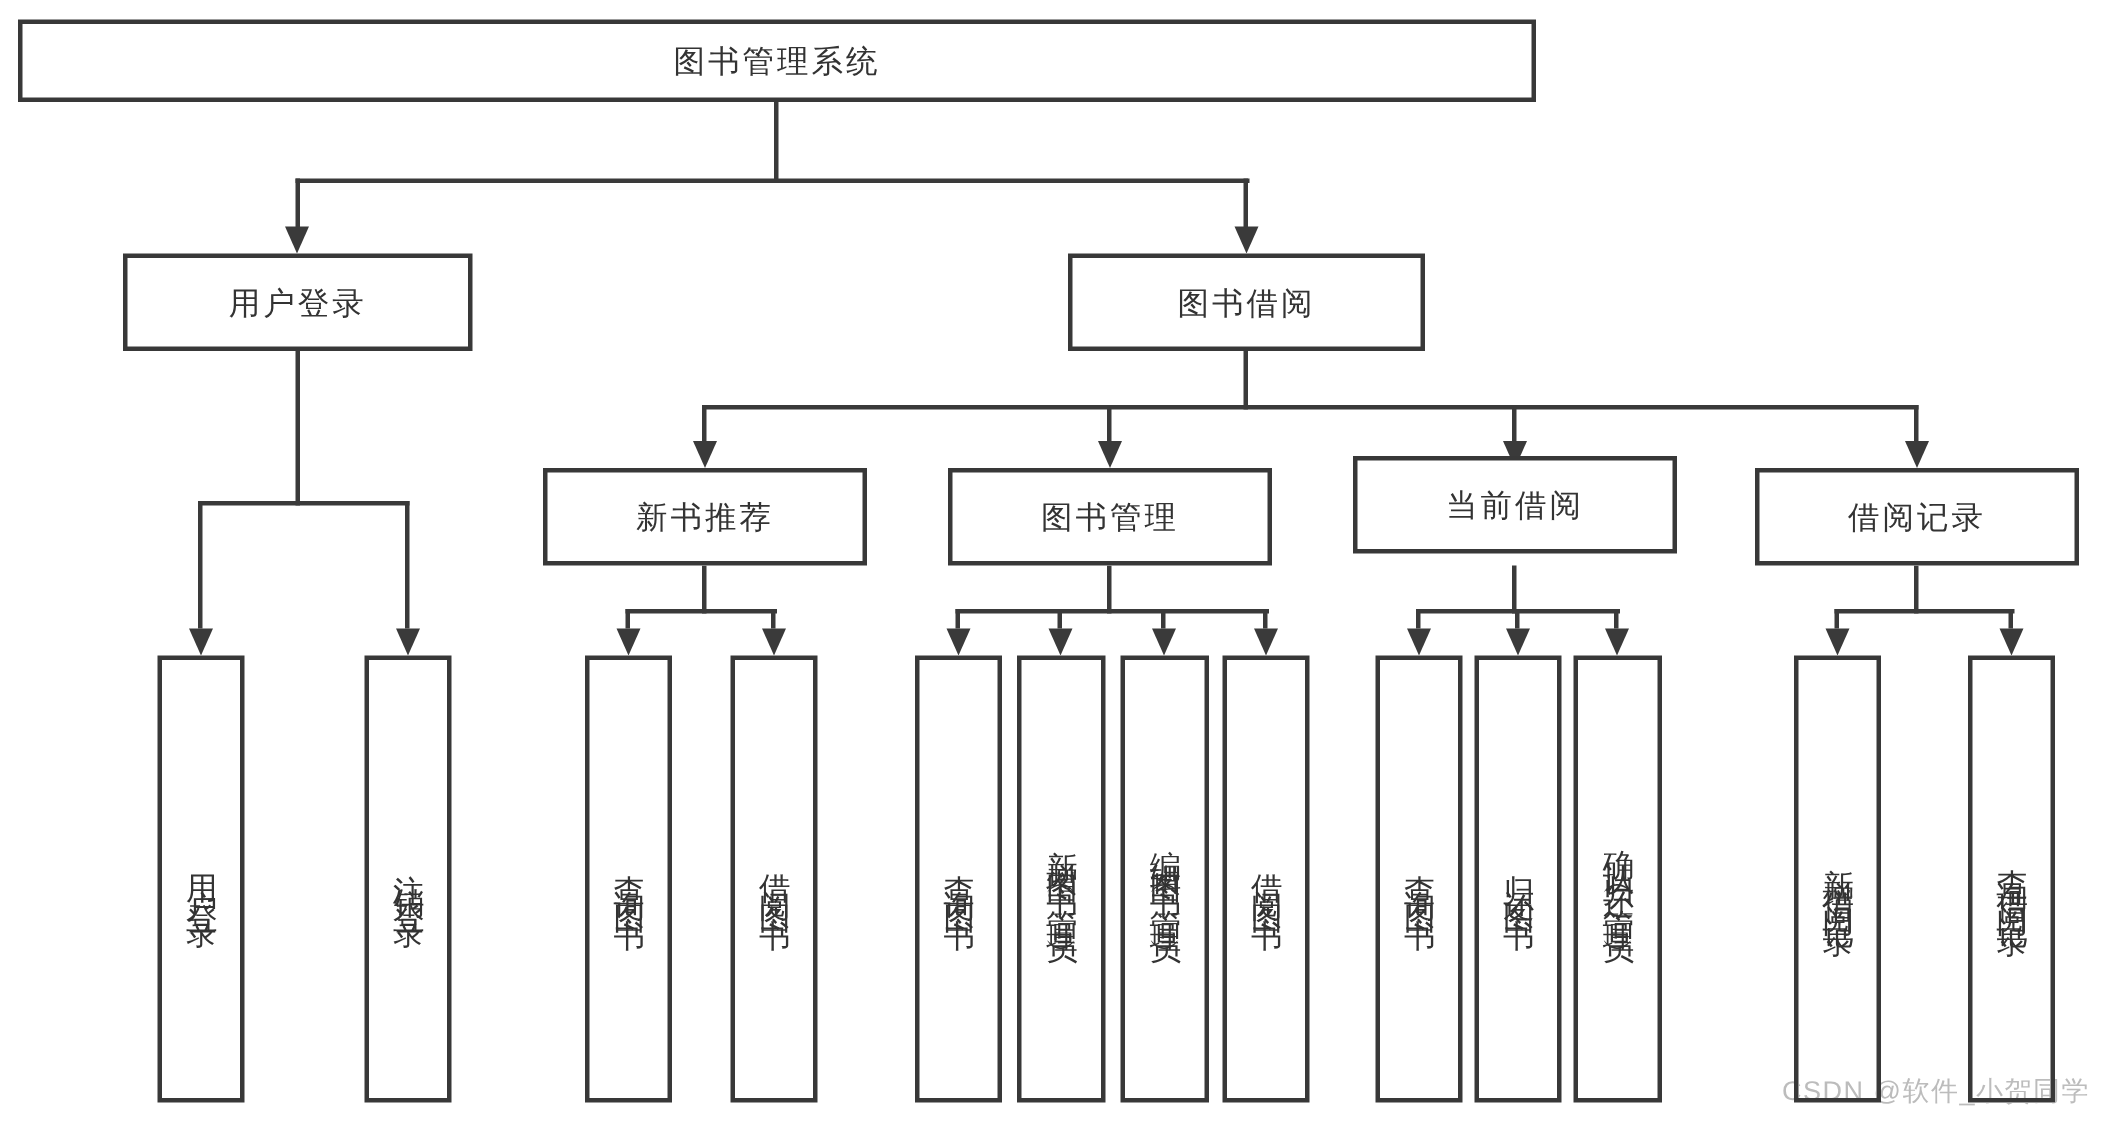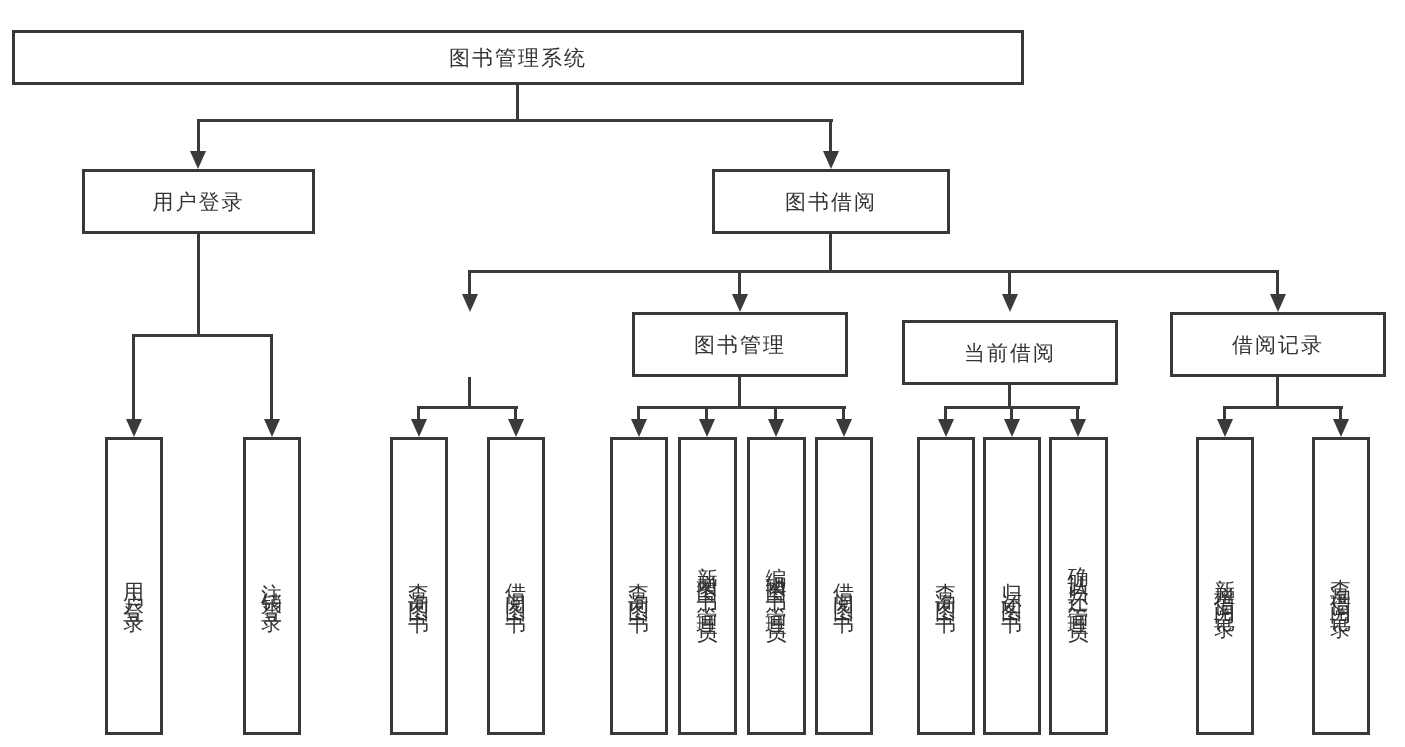--- a/index.html
+++ b/index.html
@@ -59,21 +59,21 @@
     z-index: 5;
     mix-blend-mode: darken;
     white-space: nowrap;
   }
 </style>
 </head>
 <body>
 
 <div class="canvas">
 
-  <div class="node" style="left:12px;top:30px;width:1012px;height:55px">图书管理系统</div>
+  <div class="node" style="left:12px;top:13px;width:1012px;height:55px">图书管理系统</div>
 
   <div class="line vline" style="left:516px;top:68px;height:54px"></div>
   <div class="line hline" style="left:197px;top:119px;width:636px"></div>
   <div class="line vline" style="left:197px;top:119px;height:33px"></div>
   <div class="line vline" style="left:829px;top:119px;height:33px"></div>
   <div class="arrow" style="left:190px;top:151px"></div>
   <div class="arrow" style="left:823px;top:151px"></div>
 
   <div class="node" style="left:82px;top:169px;width:233px;height:65px">用户登录</div>
   <div class="node" style="left:712px;top:169px;width:238px;height:65px">图书借阅</div>
@@ -89,22 +89,23 @@
   <div class="line hline" style="left:468px;top:270px;width:811px"></div>
   <div class="line vline" style="left:468px;top:270px;height:24px"></div>
   <div class="line vline" style="left:738px;top:270px;height:24px"></div>
   <div class="line vline" style="left:1008px;top:270px;height:24px"></div>
   <div class="line vline" style="left:1276px;top:270px;height:24px"></div>
   <div class="arrow" style="left:462px;top:294px"></div>
   <div class="arrow" style="left:732px;top:294px"></div>
   <div class="arrow" style="left:1002px;top:294px"></div>
   <div class="arrow" style="left:1270px;top:294px"></div>
 
+  <div class="node" style="left:362px;top:312px;width:216px;height:65px">新书推荐</div>
   <div class="node" style="left:632px;top:312px;width:216px;height:65px">图书管理</div>
-  <div class="node" style="left:902px;top:320px;width:216px;height:65px">当前借阅</div>
+  <div class="node" style="left:902px;top:304px;width:216px;height:65px">当前借阅</div>
   <div class="node" style="left:1170px;top:312px;width:216px;height:65px">借阅记录</div>
 
   <div class="line vline" style="left:468px;top:377px;height:32px"></div>
   <div class="line hline" style="left:417px;top:406px;width:101px"></div>
   <div class="line vline" style="left:417px;top:406px;height:13px"></div>
   <div class="line vline" style="left:514px;top:406px;height:13px"></div>
   <div class="arrow" style="left:411px;top:419px"></div>
   <div class="arrow" style="left:508px;top:419px"></div>
 
   <div class="line vline" style="left:738px;top:377px;height:32px"></div>
@@ -145,14 +146,15 @@
   <div class="node vnode long" style="left:747px;top:437px;width:59px;height:298px">编辑图书（管理员）</div>
   <div class="node vnode" style="left:815px;top:437px;width:58px;height:298px">借阅图书</div>
 
   <div class="node vnode" style="left:917px;top:437px;width:58px;height:298px">查询图书</div>
   <div class="node vnode" style="left:983px;top:437px;width:58px;height:298px">归还图书</div>
   <div class="node vnode long" style="left:1049px;top:437px;width:59px;height:298px">确认归还（管理员）</div>
 
   <div class="node vnode long" style="left:1196px;top:437px;width:58px;height:298px">新增借阅记录</div>
   <div class="node vnode long" style="left:1312px;top:437px;width:58px;height:298px">查询借阅记录</div>
 
+  <div class="watermark">CSDN @软件_小贺同学</div>
 
 </div>
 
 </body></html>

